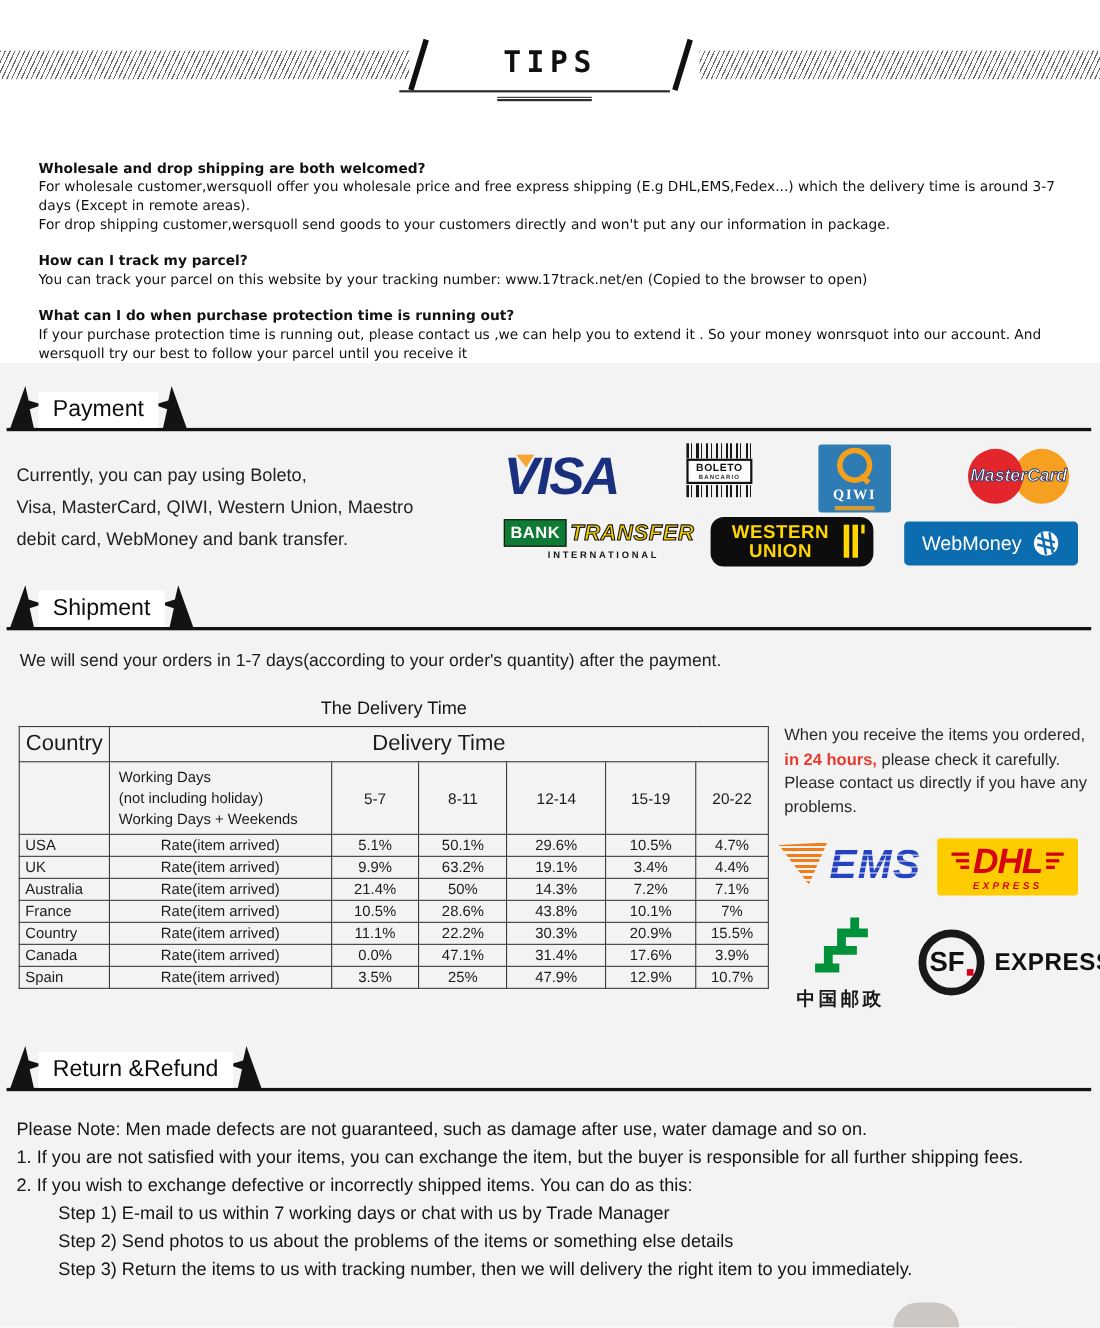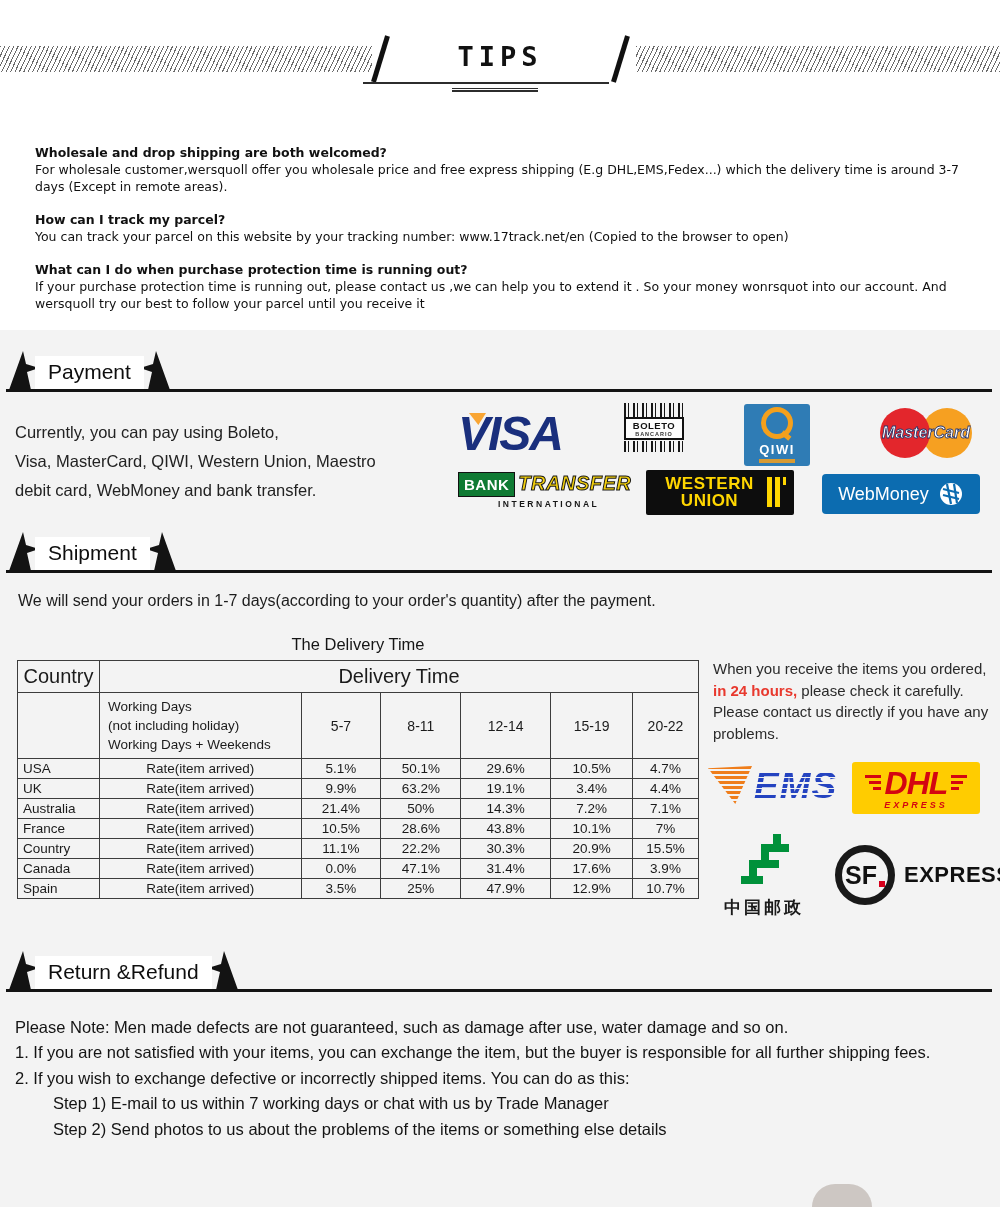--- a/index.html
+++ b/index.html
@@ -48,40 +48,40 @@
         color:#1a2f7d;letter-spacing:-2px;line-height:1;}
   .visa-wedge{position:absolute;left:11px;top:3px;width:17px;height:12px;background:#f9a533;
               clip-path:polygon(0 0,100% 0,55% 100%);}
   .boleto{left:624px;top:73px;width:60px;}
   .boleto-bars{height:14px;background:repeating-linear-gradient(90deg,#161616 0 2px,transparent 2px 4px,#161616 4px 5px,transparent 5px 9px);}
   .boleto-bars.bottom{height:11px;margin-top:1px;}
   .boleto-box{border:2px solid #111;background:#fdfdfd;text-align:center;padding:1px 0;}
   .boleto-box .b1{font-weight:900;font-size:9.5px;letter-spacing:0.5px;color:#111;}
   .boleto-box .b2{font-weight:700;font-size:5.5px;letter-spacing:1px;color:#333;}
   .qiwi{left:744px;top:74px;width:66px;height:62px;background:#2f7cb5;border-radius:3px;
-        display:flex;flex-direction:column;align-items:center;justify-content:center;}
+        display:flex;flex-direction:column;align-items:center;justify-content:center;font-family:Liberation Serif, serif;}
   .qiwi-q{width:22px;height:22px;border:5px solid #f4a01c;border-radius:50%;position:relative;}
   .qiwi-q::after{content:"";position:absolute;right:-3px;bottom:-4px;width:10px;height:5px;
                  background:#f4a01c;transform:rotate(40deg);}
   .qiwi-label{color:#fff;font-weight:bold;font-size:13px;letter-spacing:1.5px;margin-top:3px;}
   .qiwi-sub{width:36px;height:4px;background:#f4a01c;opacity:.85;margin-top:2px;}
   .mastercard{left:876px;top:76px;width:100px;height:54px;}
   .mc-orange{position:absolute;right:4px;top:2px;width:50px;height:50px;border-radius:50%;background:#f6a021;}
   .mc-red{position:absolute;left:4px;top:2px;width:50px;height:50px;border-radius:50%;background:#e3262c;}
   .mc-text{position:absolute;left:0;right:0;top:18px;text-align:center;z-index:2;
            font-style:italic;font-weight:700;font-size:16px;color:#fff;
            -webkit-text-stroke:0.8px #26356b;}
   .bank-transfer{left:458px;top:142px;width:168px;}
-  .bt-row{display:flex;align-items:flex-start;}
+  .bt-row{display:flex;align-items:flex-end;}
   .bt-bank{background:#0f7a33;color:#fff;font-weight:900;font-size:15px;padding:3px 5px;
            letter-spacing:0.5px;border:1px solid #111;}
   .bt-transfer{font-style:italic;font-weight:900;font-size:20px;color:#f2cf0c;
                -webkit-text-stroke:1px #151515;margin-left:3px;letter-spacing:0.5px;}
   .bt-sub{font-size:8.5px;font-weight:700;letter-spacing:2.5px;color:#151515;margin:2px 0 0 40px;}
-  .western-union{left:646px;top:140px;width:148px;height:45px;background:#0d0d0d;border-radius:2px;
+  .western-union{left:646px;top:140px;width:148px;height:45px;background:#0d0d0d;border-radius:12px;
                  display:flex;align-items:center;padding:2px 8px 2px 6px;box-sizing:border-box;}
   .wu-text{flex:1;color:#ffd600;font-weight:900;font-size:17px;line-height:0.95;
            text-align:center;letter-spacing:0.5px;}
   .wu-bars{display:flex;gap:3px;align-items:flex-start;height:32px;}
   .wu-bars .bar{width:5px;height:30px;background:#ffd600;}
   .wu-bars .tick{width:3px;height:8px;background:#ffd600;}
   .webmoney{left:822px;top:144px;width:158px;height:40px;background:#0c6cb0;border-radius:4px;
             display:flex;align-items:center;justify-content:center;gap:9px;}
   .wm-text{color:#fff;font-size:18px;}
   .wm-globe{width:26px;height:26px;}
@@ -149,20 +149,21 @@
     <div class="tips-slash slash-left"></div>
     <div class="tips-slash slash-right"></div>
     <div class="tips-title">TIPS</div>
     <div class="tips-line1"></div>
     <div class="tips-line2"></div>
   </div>
 
   <div class="faq">
     <p class="q">Wholesale and drop shipping are both welcomed?</p>
     <p>For wholesale customer,wersquoll offer you wholesale price and free express shipping (E.g DHL,EMS,Fedex...) which the delivery time is around 3-7 days (Except in remote areas).</p>
+    <p>For drop shipping customer,wersquoll send goods to your customers directly and won't put any our information in package.</p>
     <p class="q">How can I track my parcel?</p>
     <p>You can track your parcel on this website by your tracking number: www.17track.net/en (Copied to the browser to open)</p>
     <p class="q">What can I do when purchase protection time is running out?</p>
     <p>If your purchase protection time is running out, please contact us ,we can help you to extend it . So your money wonrsquot into our account. And wersquoll try our best to follow your parcel until you receive it</p>
   </div>
 
   <div class="lower">
 
     <div class="banner" style="top:18px;">
       <div class="line"></div>
@@ -405,17 +406,18 @@
           </svg>
       </div>
     </div>
 
     <div class="returns-text">
       <p>Please Note: Men made defects are not guaranteed, such as damage after use, water  damage and so on.</p>
       <p class="hang">1. If you are not satisfied with your items, you can exchange the item, but the buyer is responsible for all further shipping fees.</p>
       <p class="hang">2. If you wish to exchange defective or incorrectly shipped items. You can do as this:</p>
       <p class="step">Step 1) E-mail to us within 7 working days or chat with us by Trade Manager</p>
       <p class="step">Step 2) Send photos to us about the problems of the items or something else details</p>
+      <p class="step">Step 3) Return the items to us with tracking number, then we will delivery the right item to you immediately.</p>
     </div>
 
     <div class="head-shape"></div>
   </div>
 </div>
 
 </body></html>

